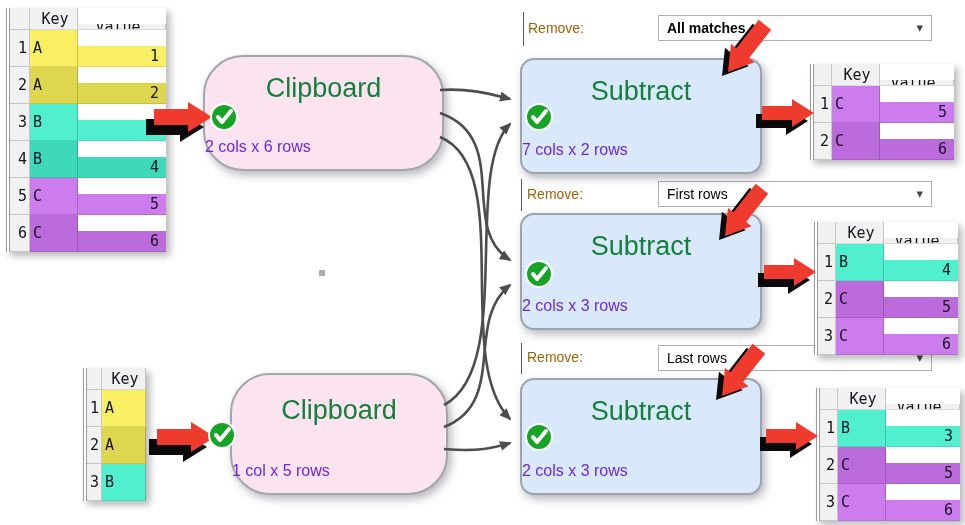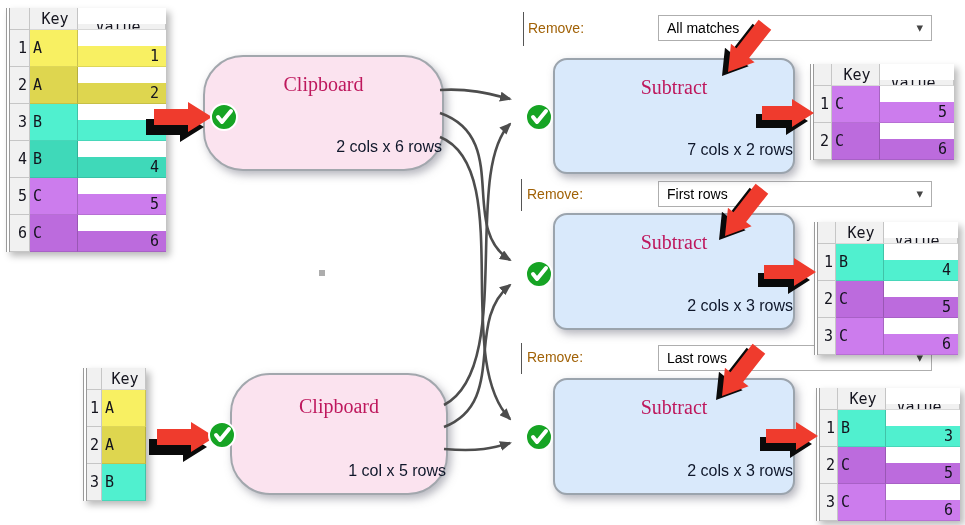--- a/index.html
+++ b/index.html
@@ -22,24 +22,24 @@
   .tl{background:#50f0cf;} .td{background:#3fd9b9;}
   .pl{background:#cc7ced;} .pd{background:#bc6bdd;}
   .t-main .num{width:20px;} .t-main .key{width:48px;} .t-main .val{width:88px;}
   .t-small .num{width:15px;} .t-small .key{width:44px;}
   .t-res .num{width:18px;} .t-res .key{width:48px;} .t-res .val{width:74px;}
 
   
   .node{position:absolute;z-index:10;border:2px solid #a2a7ad;
         box-shadow:3px 4px 8px rgba(110,110,125,.5);}
   .node.clip{background:#fbe3ef;border-radius:40px;}
-  .node.sub{background:#d9e9fb;border-radius:14px;border-color:#9ba4ad;margin-left:33px;}
-  .node .title{text-align:center;font-size:20px;color:#be185d;margin-top:16px;font-family:Liberation Serif, serif;}
-  .node .meta{position:absolute;bottom:13px;left:0;width:100%;text-align:right;
-              font-size:16px;color:#0f172a;}
+  .node.sub{background:#d9e9fb;border-radius:14px;border-color:#9ba4ad;}
+  .node .title{text-align:center;font-size:27px;color:#15803d;margin-top:16px;}
+  .node .meta{position:absolute;bottom:13px;left:0;width:100%;text-align:left;
+              font-size:16px;color:#6d28d9;}
 
   
   .opt-line{position:absolute;z-index:5;width:1px;background:#555;}
   .opt-label{position:absolute;z-index:5;font-size:14px;color:#a16207;}
   .opt-select{position:absolute;z-index:5;box-sizing:border-box;background:#fff;
               border:1px solid #aeaeae;height:26px;display:flex;align-items:center;
               padding-left:8px;font-size:14px;color:#000;}
   .opt-caret{position:absolute;right:8px;top:4px;font-size:13px;color:#444;}
 
   .canvas-dot{position:absolute;z-index:2;width:6px;height:6px;background:#adadad;}
@@ -197,21 +197,21 @@
     <div class="meta">2 cols x 3 rows</div>
   </div>
 
   <div class="node sub" style="left:520px;top:378px;width:238px;height:113px;">
     <div class="title">Subtract</div>
     <div class="meta">2 cols x 3 rows</div>
   </div>
 
   <div class="opt-line" style="left:523px;top:12px;height:34px;"></div>
   <div class="opt-label" style="left:528px;top:20px;">Remove:</div>
-  <div class="opt-select" style="left:658px;top:15px;width:274px;">
+  <div class="opt-select" style="left:658px;top:15px;width:274px;font-weight:bold;">
     <span>All matches</span>
     <span class="opt-caret">▾</span>
   </div>
 
   <div class="opt-line" style="left:521px;top:179px;height:32px;"></div>
   <div class="opt-label" style="left:527px;top:186px;">Remove:</div>
   <div class="opt-select" style="left:658px;top:181px;width:274px;">
     <span>First rows</span>
     <span class="opt-caret">▾</span>
   </div>

